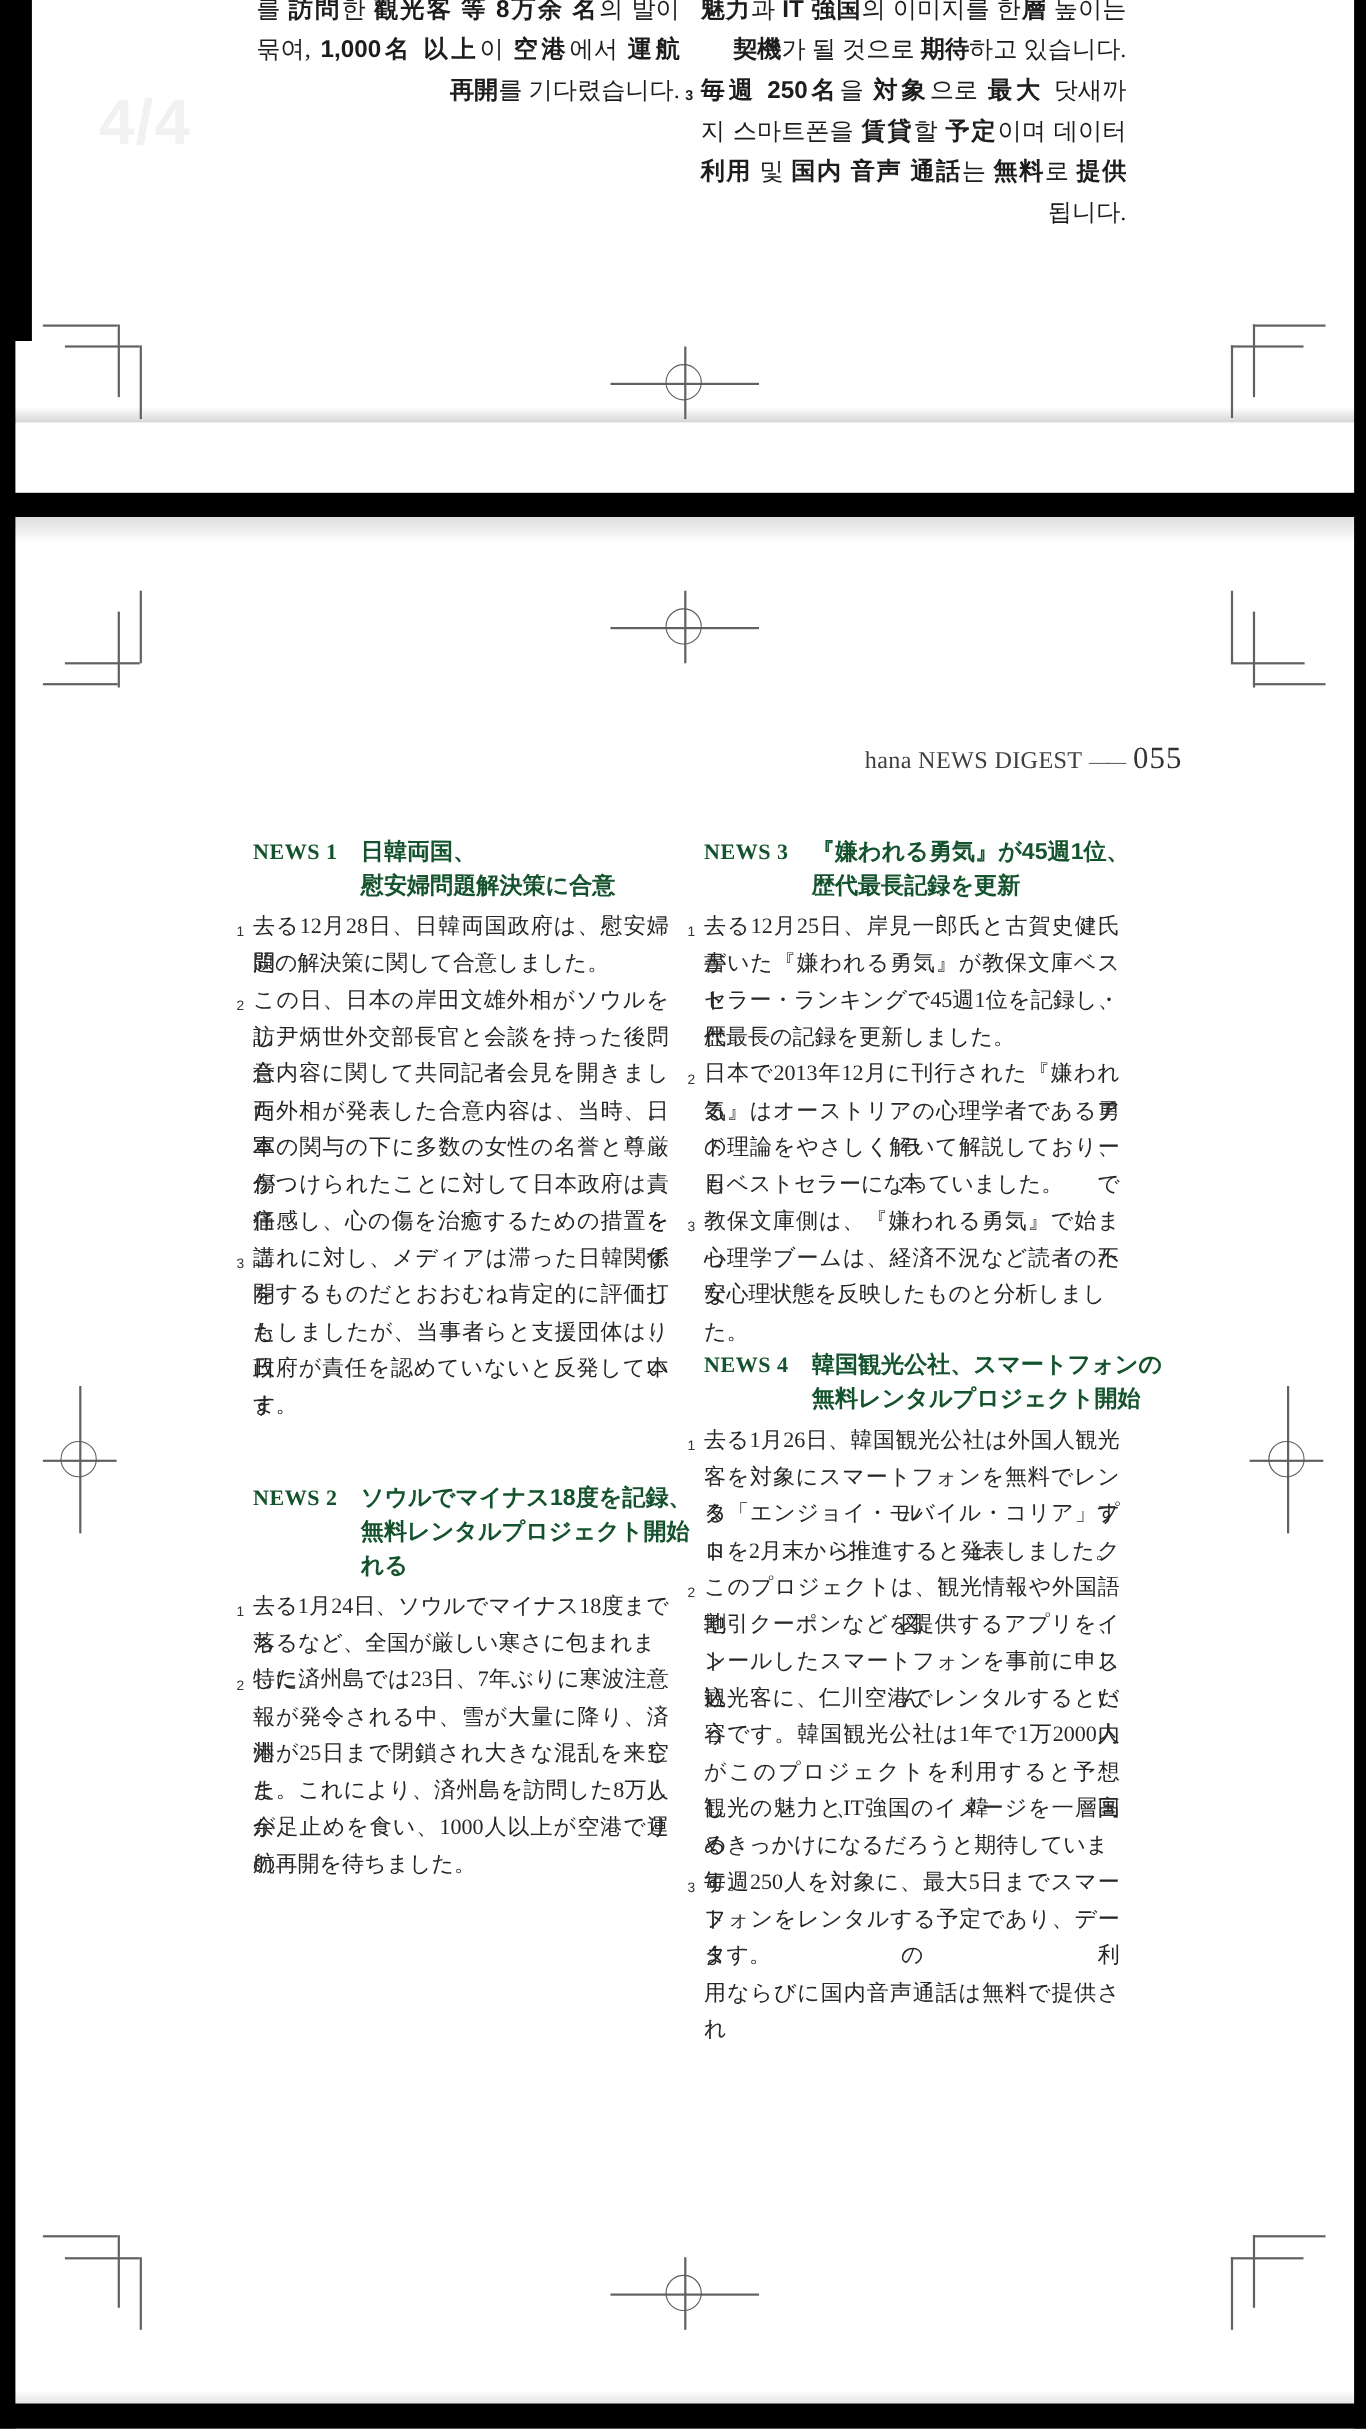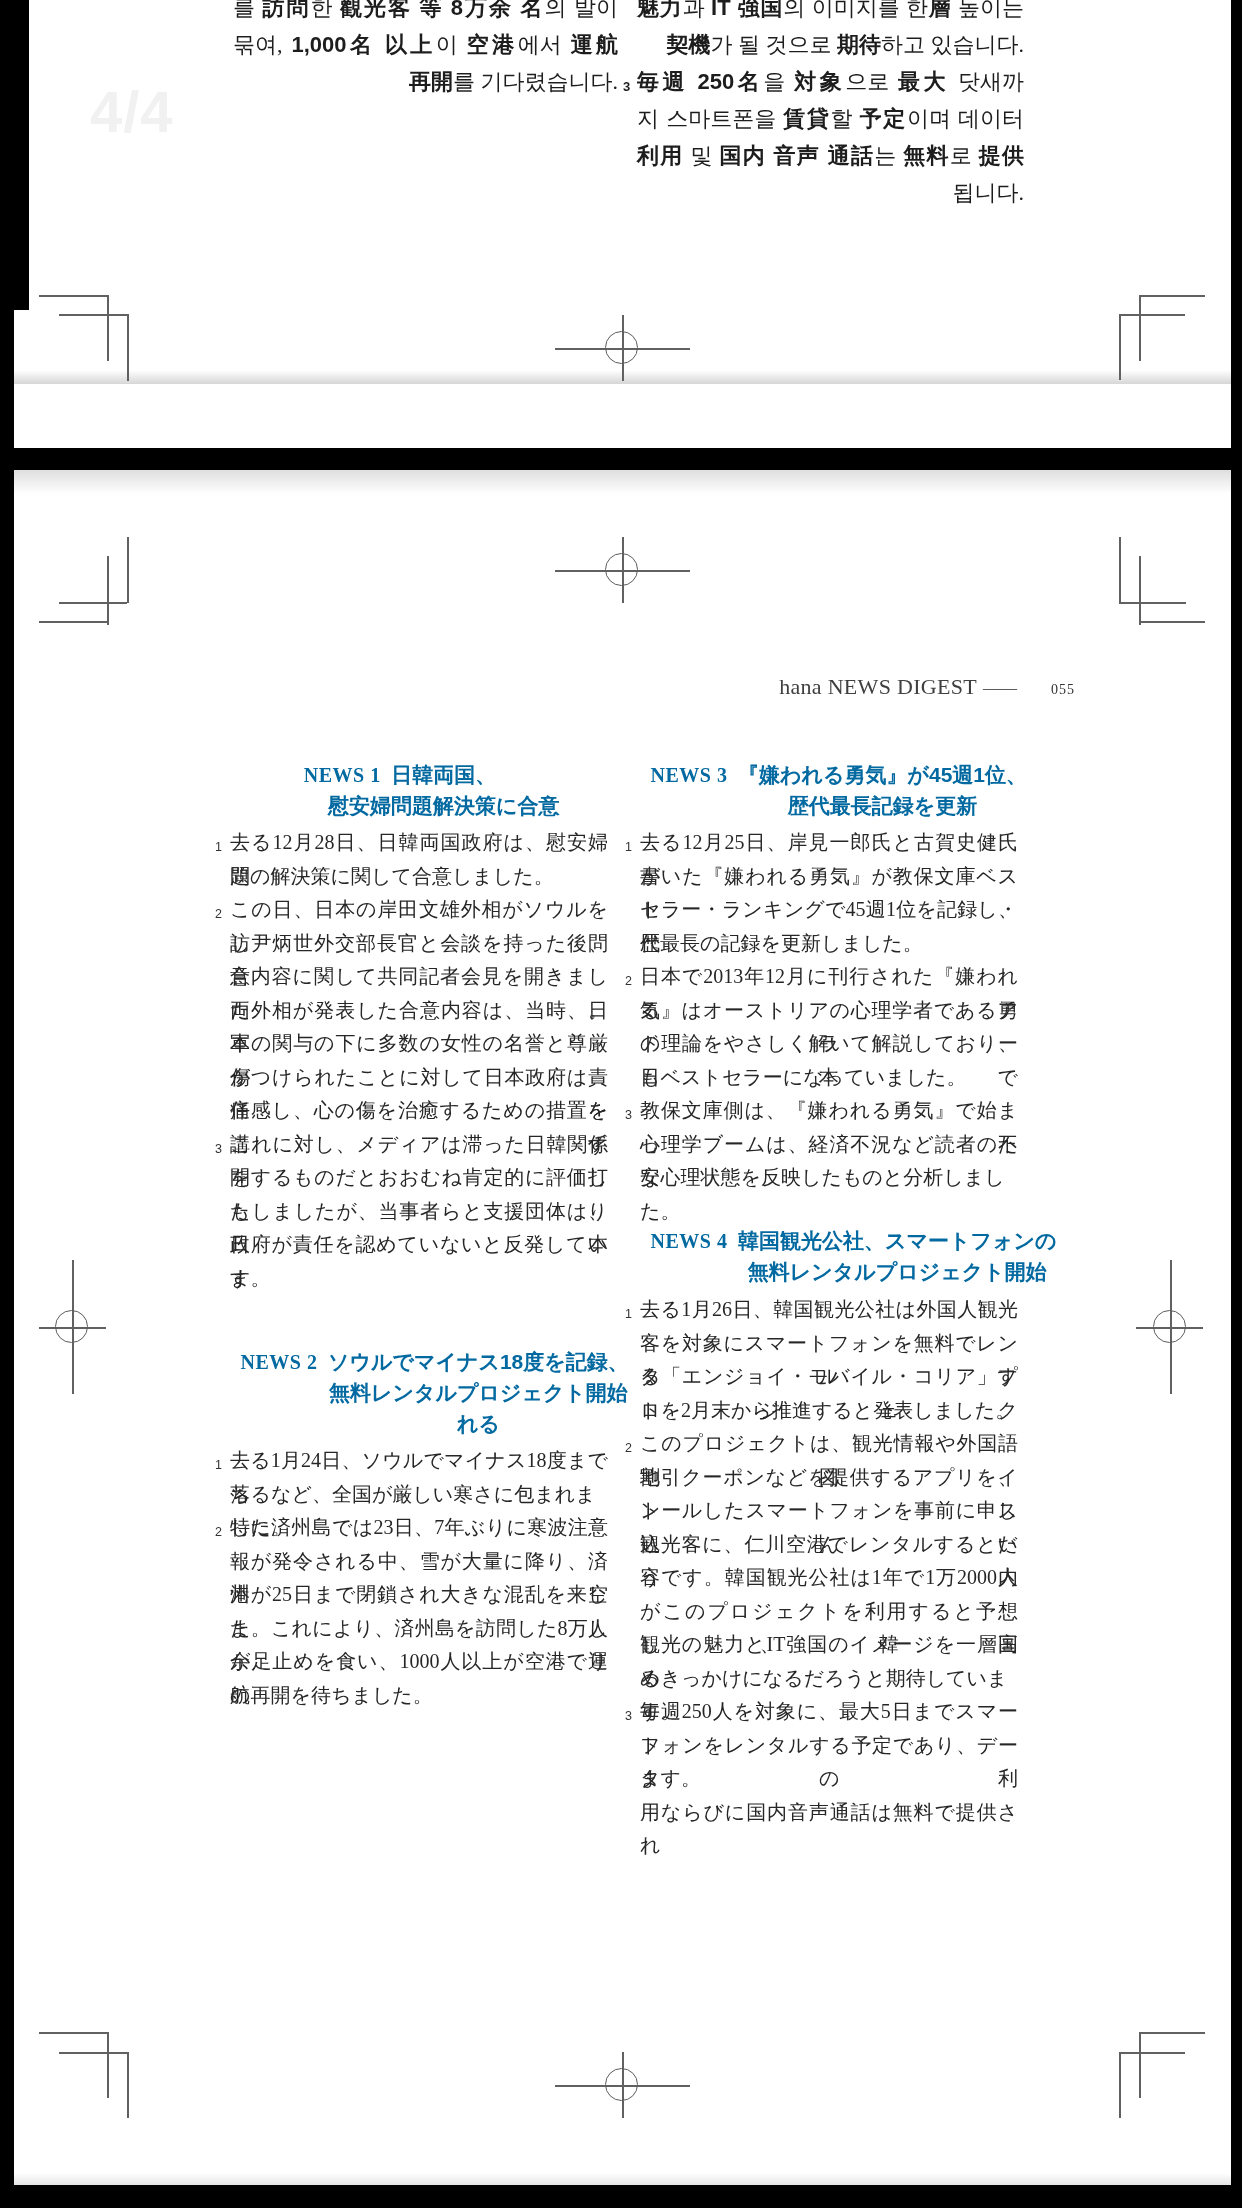--- a/index.html
+++ b/index.html
@@ -26,23 +26,23 @@
   .kcol{position:absolute;top:-11px;color:#1d1d1d;font-size:22px;line-height:37px;}
   .kline{position:relative;height:37px;text-align:right;}
   .kline.j{text-align:justify;text-align-last:justify;}
   .ksup{position:absolute;left:-14px;top:5px;font-size:13px;font-weight:700;
         font-family:"Liberation Sans","DejaVu Sans",sans-serif;}
   .hanja{font-family:"Liberation Sans","DejaVu Sans",sans-serif;font-weight:700;}
   
   .pg-header{position:absolute;top:674px;right:167px;color:#3f3f3f;white-space:nowrap;}
   .pg-mag{font-size:22px;letter-spacing:0.3px;}
   .pg-dash{font-size:18px;letter-spacing:-2px;color:#555;margin:0 8px 0 6px;}
-  .pg-num{font-size:14px;letter-spacing:1px;color:#333;margin-left:28px;}
-  
-  .sec-heading{position:absolute;color:#0369a1;line-height:31px;white-space:nowrap;z-index:5;text-align:center;}
+  .pg-num{font-size:28px;letter-spacing:1px;color:#333;}
+  
+  .sec-heading{position:absolute;color:#14532d;line-height:31px;white-space:nowrap;z-index:5;}
   .h-line{height:31px;}
   .h-label{display:inline-block;width:98px;font-family:"Liberation Serif","DejaVu Serif",serif;
            font-weight:700;font-size:20px;letter-spacing:0.5px;}
   .h-title{font-family:"Liberation Sans","DejaVu Sans",sans-serif;font-weight:700;font-size:21px;}
   .h-cont{padding-left:98px;}
   .paras{position:absolute;width:378px;font-size:20px;line-height:33.5px;color:#262626;z-index:5;}
   .bline{position:relative;height:33.5px;}
   .bline.j{text-align:justify;text-align-last:justify;}
   .jsup{position:absolute;left:-15px;top:5px;font-size:12.5px;color:#333;
         font-family:"Liberation Sans","DejaVu Sans",sans-serif;}

